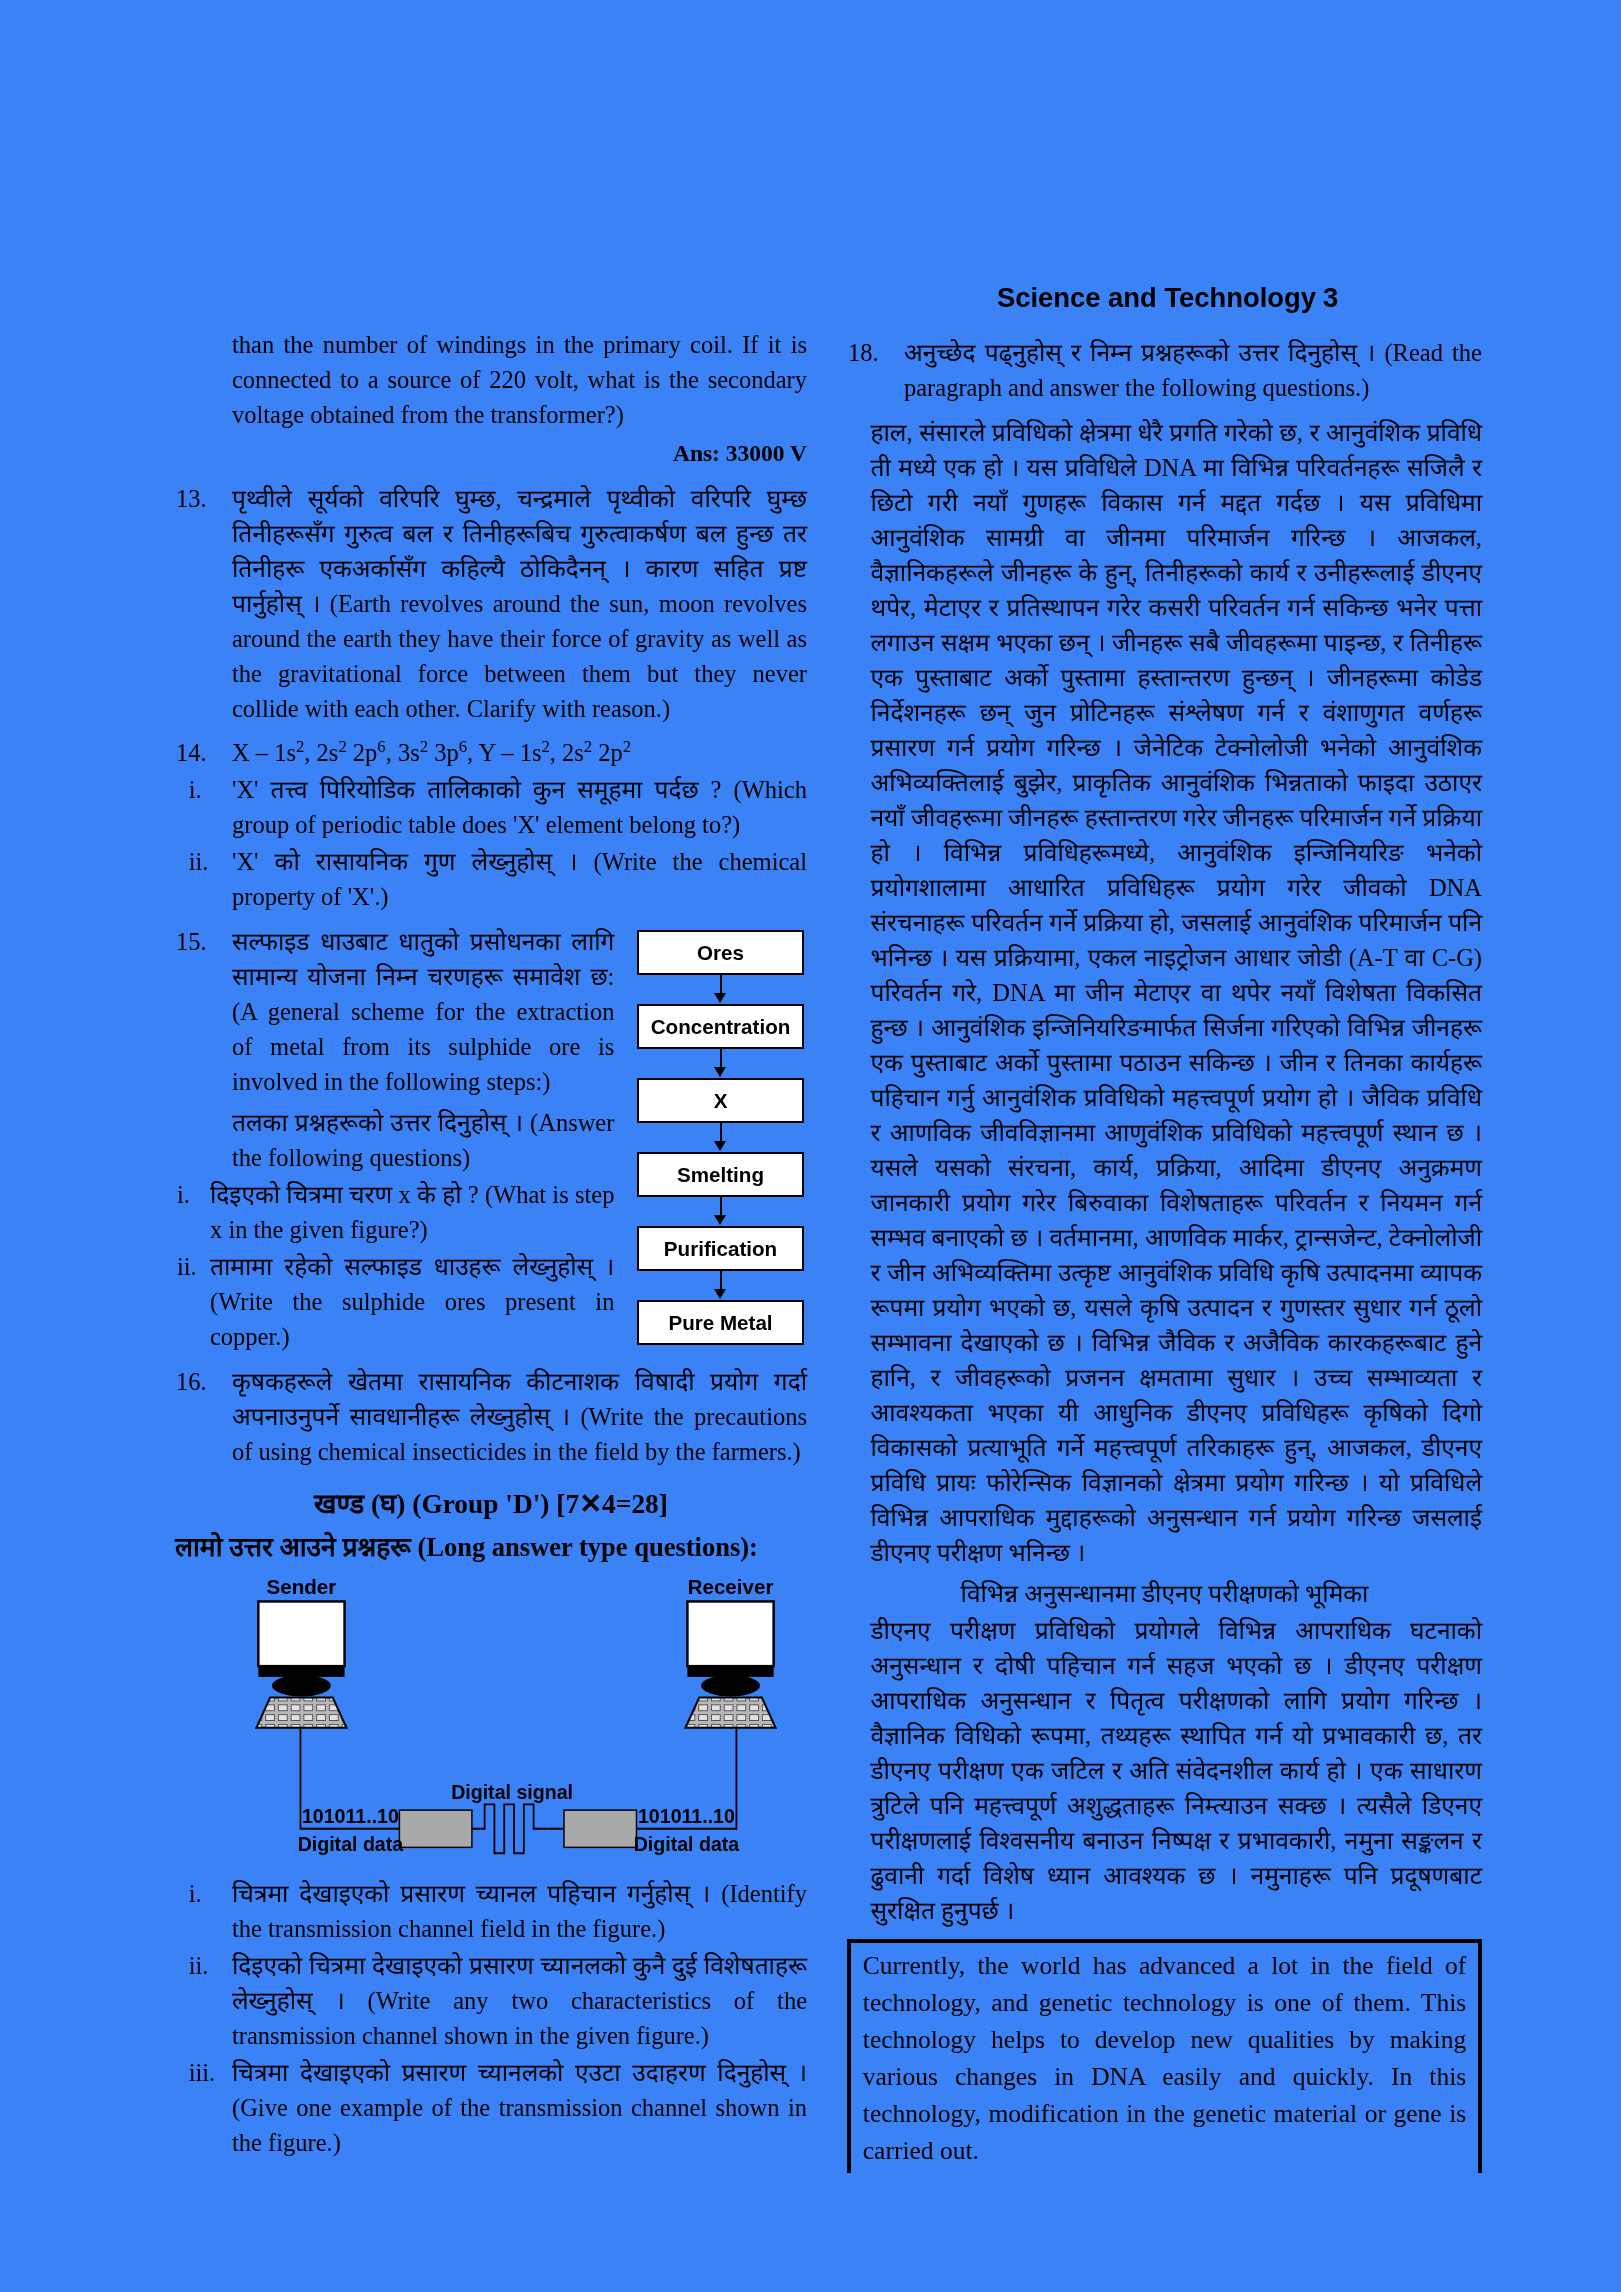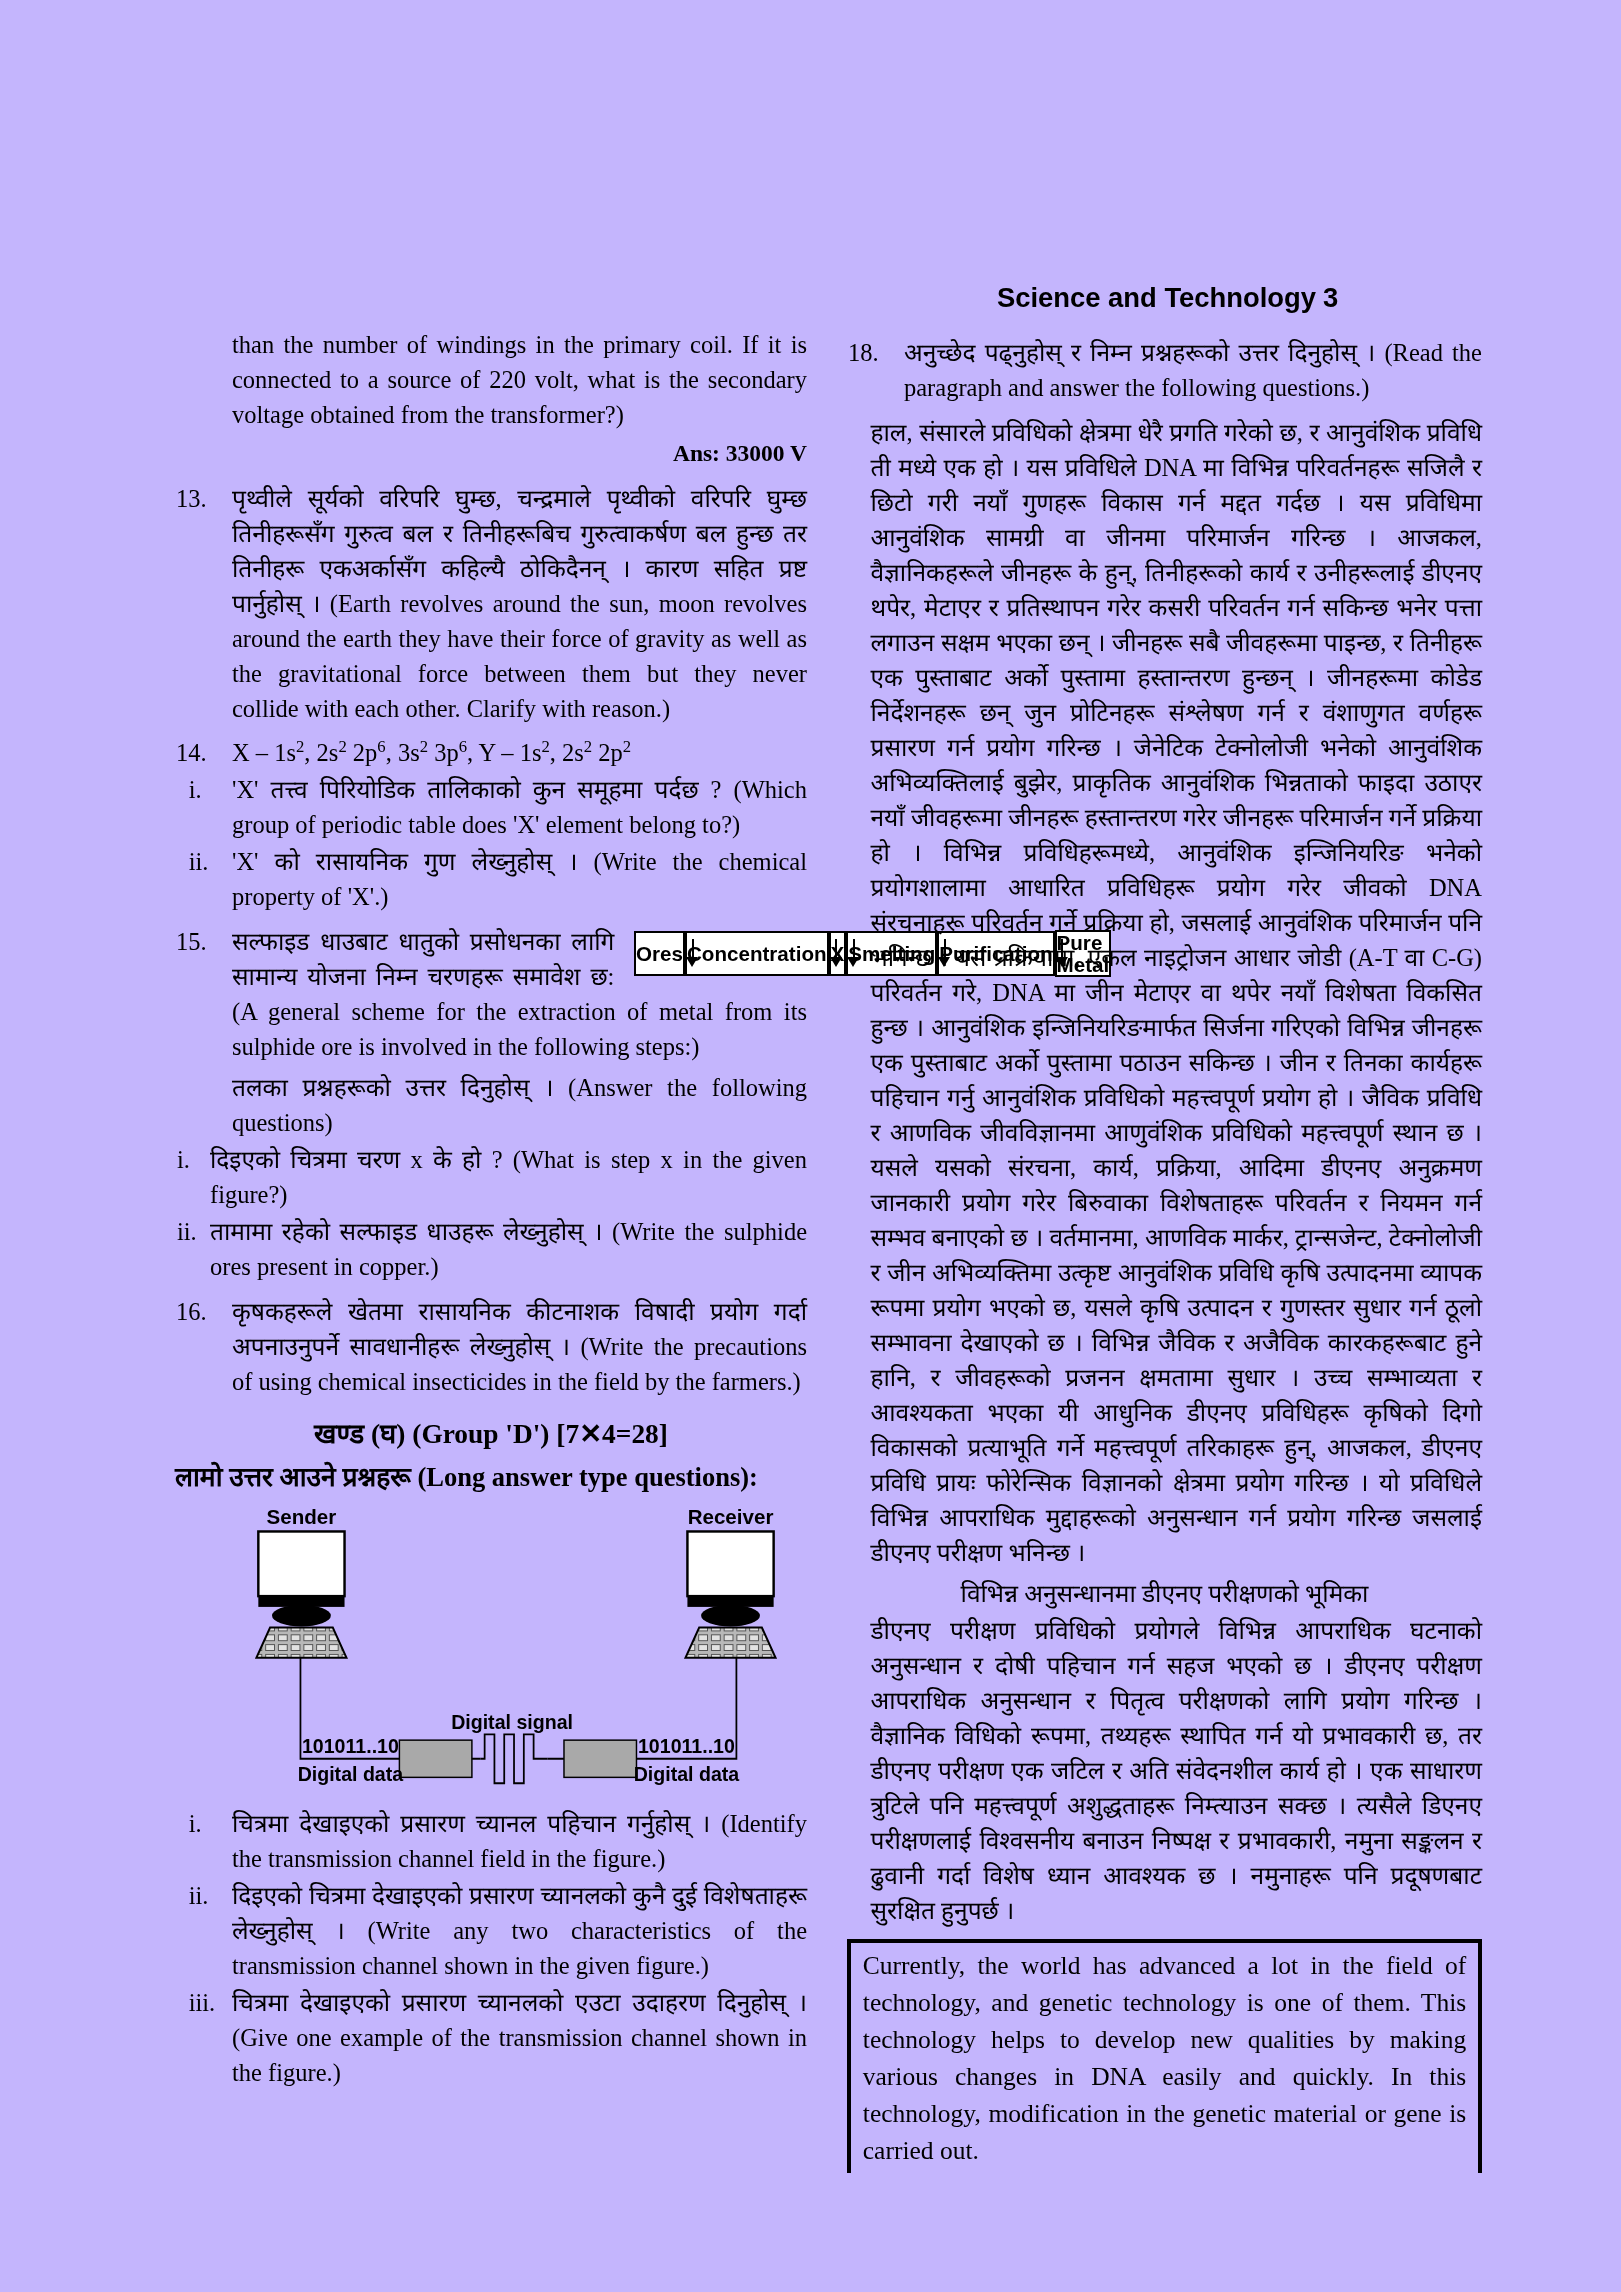--- a/index.html
+++ b/index.html
@@ -1,35 +1,35 @@
 <!DOCTYPE html>
 <html><head>
 <meta charset="utf-8">
 <style>
   html,body{margin:0;padding:0;background:#888;}
-  .page{position:relative;width:1621px;height:2293px;background:#c4b5fd;overflow:hidden;
+  .page{position:relative;width:1621px;height:2293px;background:#3b82f6;overflow:hidden;
         font-family:"Liberation Serif",serif;color:#000;}
   .header{position:absolute;top:282px;left:839px;width:635px;height:39px;
           font-family:"Liberation Sans",sans-serif;font-weight:bold;font-size:27.4px;}
   .header .title{position:absolute;left:0;width:100%;text-align:center;}
   .header .pagenum{position:absolute;left:484px;top:0;}
   .col{position:absolute;font-size:24.5px;line-height:35px;margin-left:8px;}
   .col-left{left:167px;top:327px;width:632px;}
   .col-right{left:839px;top:335px;width:635px;}
   .qbody{padding-left:57px;text-align:justify;}
   .qitem{position:relative;padding-left:57px;text-align:justify;margin-top:9.8px;}
   .qitem>.qnum{position:absolute;left:1px;top:0;font-family:Liberation Serif, serif;}
   .sub{position:relative;padding-left:57px;text-align:justify;margin-top:2px;}
   .sub>.qnum{position:absolute;left:13.7px;top:0;}
   .sub15{position:relative;padding-left:35px;text-align:justify;margin-top:2px;}
   .sub15>.qnum{position:absolute;left:2px;top:0;}
   .ans{text-align:right;font-weight:bold;font-size:23.5px;margin-top:3.9px;}
   .center-bold{text-align:center;font-weight:bold;font-size:27.4px;margin-top:15.7px;line-height:39px;}
   .bold-left{font-weight:bold;font-size:26.5px;margin-top:3.9px;line-height:39px;}
-  .flowchart{float:right;width:173px;margin:5.9px 0 9.8px 19.6px;display:flex;align-items:center;}
+  .flowchart{float:right;width:173px;margin:5.9px 0 9.8px 19.6px;display:flex;flex-direction:column;align-items:center;}
   .fc-box{box-sizing:border-box;border:2.5px solid #000;width:167px;min-height:45px;display:flex;
           align-items:center;justify-content:center;background:#fff;
           font-family:"Liberation Sans",sans-serif;font-weight:bold;font-size:20.6px;line-height:21.6px;}
   .fc-arrow{position:relative;width:15.7px;height:29px;}
   .fc-arrow::before{content:"";position:absolute;left:6.9px;top:0;width:2px;height:19.6px;background:#000;}
   .fc-arrow::after{content:"";position:absolute;left:1px;top:17.6px;border-left:6.9px solid transparent;
                    border-right:6.9px solid transparent;border-top:10.8px solid #000;}
   .answer-prompt{padding-left:57px;text-align:justify;margin-top:5.9px;}
   .figure-wrap{margin:9.8px 0 0 0;}
   .subhead{text-align:center;margin-top:5.9px;}

